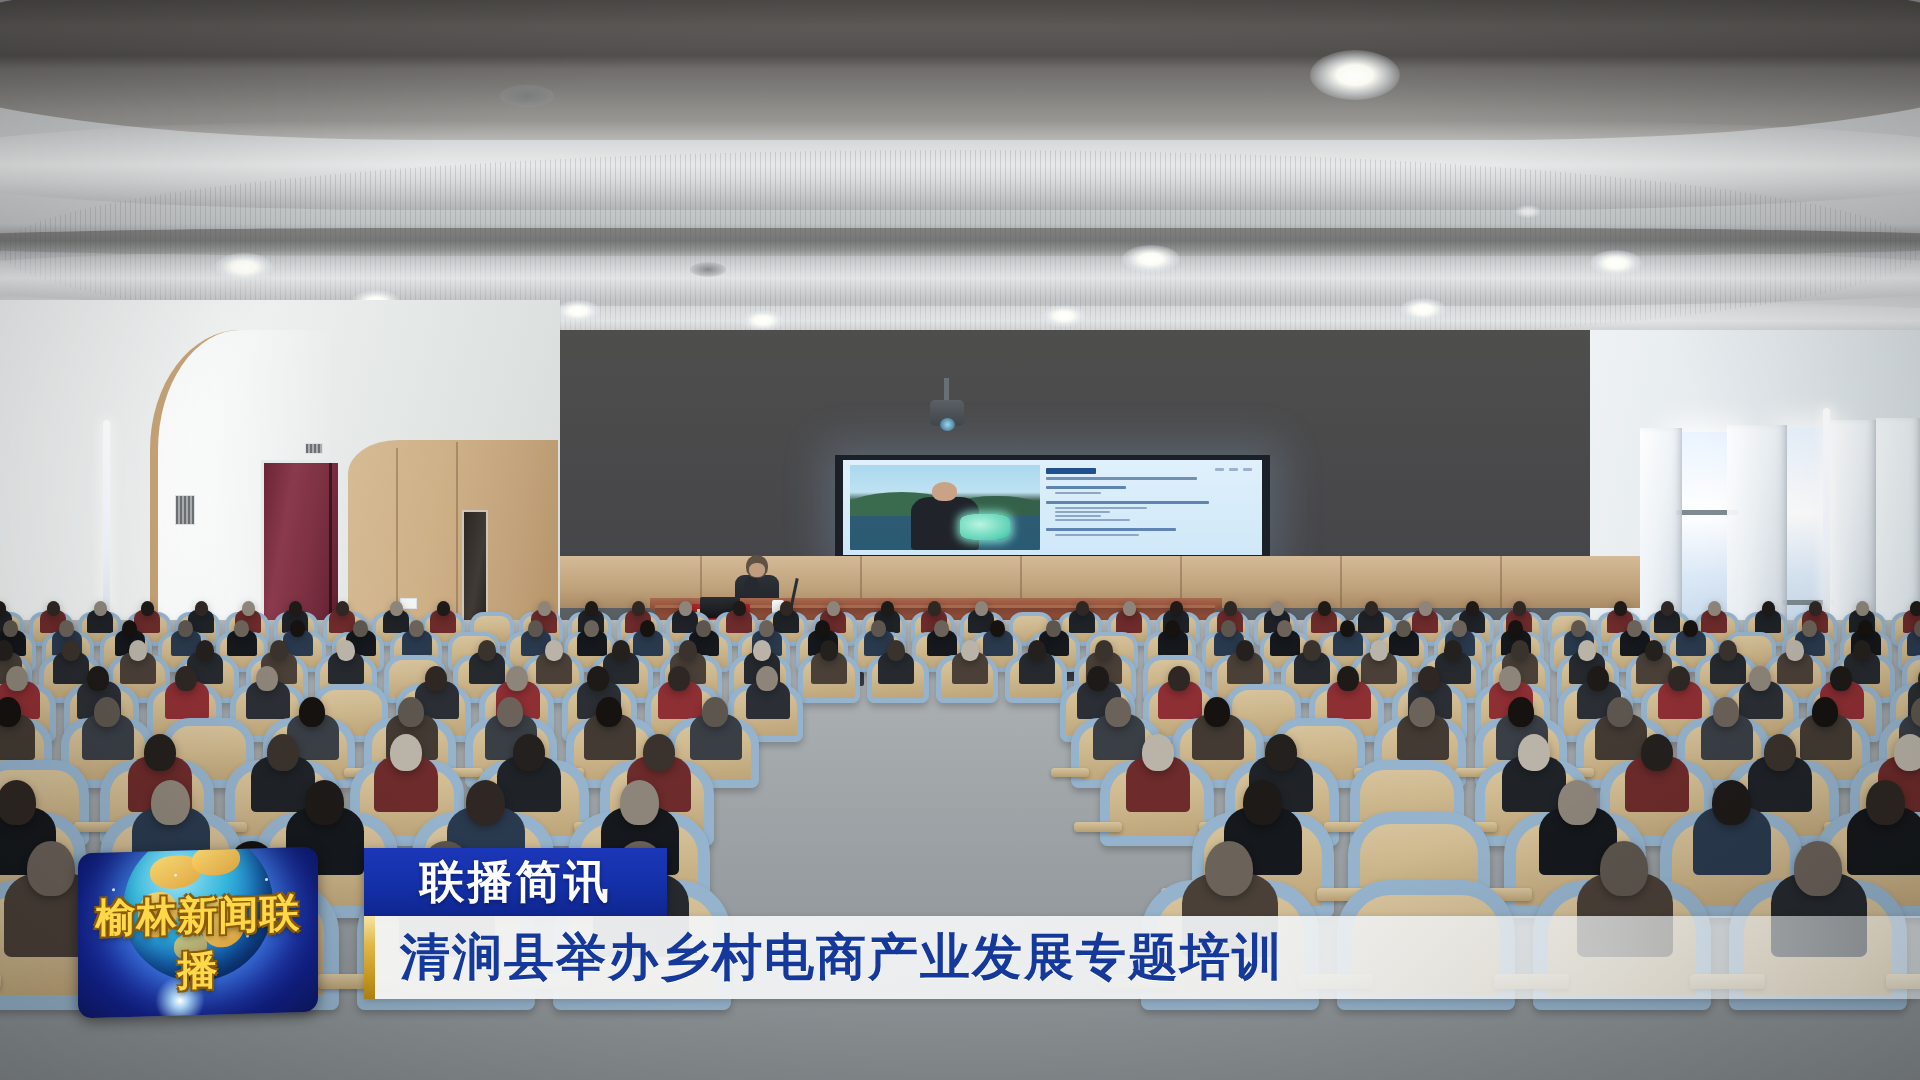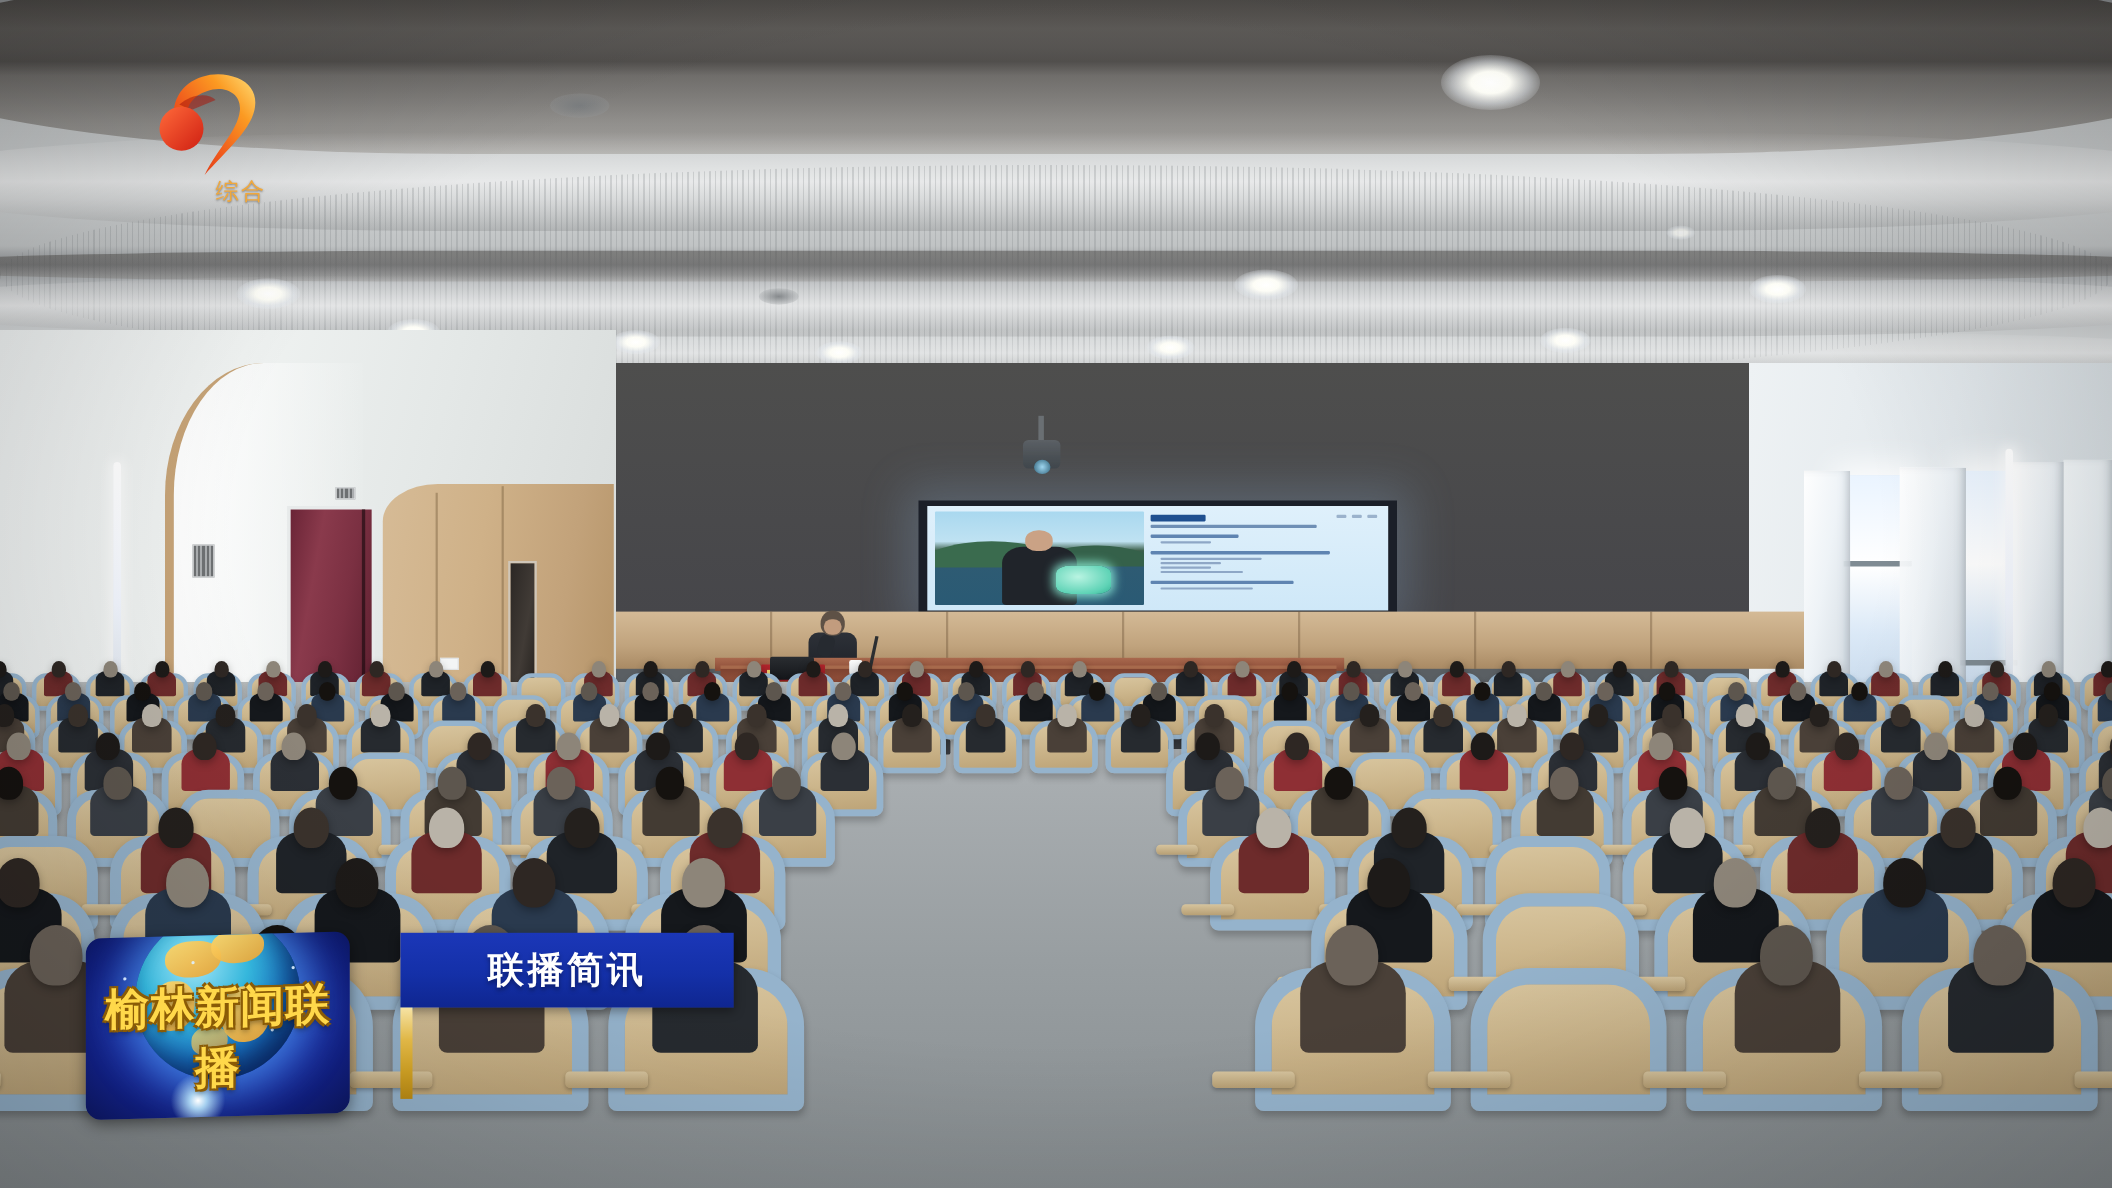--- a/index.html
+++ b/index.html
@@ -310,21 +310,21 @@
   }
 
   
   .kicker {
     position:absolute; left:364px; top:848px; width:303px; height:68px;
     background:linear-gradient(180deg,#1b37b8 0%, #1430a8 55%, #0f2690 100%);
     display:flex; align-items:center; justify-content:center;
     box-shadow:0 3px 9px rgba(0,0,0,.38);
   }
   .kicker span {
-    font-size:33px; font-weight:700; color:#ffffff; letter-spacing:3px;
+    font-size:45px; font-weight:700; color:#ffffff; letter-spacing:3px;
     font-family:"DejaVu Sans","Liberation Sans",sans-serif;
     text-shadow:0 2px 4px rgba(0,0,0,.35);
   }
 
   
   .headline-bar {
     position:absolute; left:364px; top:916px; right:0; height:83px;
     background:linear-gradient(90deg, rgba(244,245,246,.95) 0%, rgba(241,243,244,.93) 58%, rgba(236,239,241,.74) 80%, rgba(232,236,239,.46) 100%);
     display:flex; align-items:center;
     box-shadow:0 2px 7px rgba(0,0,0,.18);
@@ -999,41 +999,20 @@
         <div class="seat" style="left:1729.28px;top:880px;width:178px;height:130px;border-width:15px;border-radius:53.4px 53.4px 8px 8px;"></div>
         <div class="arm" style="left:1690.12px;top:973.6px;width:74.75999999999999px;height:15.6px;"></div>
         <div class="torso" style="left:1771.24px;top:873.28px;width:96px;height:84px;background:#262a2f;"></div>
         <div class="head" style="left:1794.28px;top:840.64px;width:48px;height:55.67999999999999px;background:#6b6259;"></div>
         <div class="arm" style="left:1886.12px;top:973.6px;width:74.75999999999999px;height:15.6px;"></div>
       </div>
 
     <div class="vignette"></div>
   </div>
 
-  <div class="chan-bug">
-    <svg class="chan-mark" viewBox="0 0 115 108">
-      <defs>
-        <linearGradient id="flameGrad" x1="0" y1="1" x2="1" y2="0">
-          <stop offset="0%" stop-color="#d62b15"></stop>
-          <stop offset="40%" stop-color="#f05a1c"></stop>
-          <stop offset="72%" stop-color="#fb9a22"></stop>
-          <stop offset="100%" stop-color="#ffe07a"></stop>
-        </linearGradient>
-        <linearGradient id="ballGrad" x1="0" y1="0" x2="1" y2="1">
-          <stop offset="0%" stop-color="#ff6a3a"></stop>
-          <stop offset="100%" stop-color="#cf1f12"></stop>
-        </linearGradient>
-      </defs>
-      <path d="M28 46 C30 18 62 6 86 16 C101 22 106 36 99 52 C92 68 74 84 56 104
-               C68 80 86 64 88 46 C90 30 74 22 58 28 C46 32 40 40 40 50 Z" fill="url(#flameGrad)"></path>
-      <path d="M33 40 C44 30 60 29 66 36 L44 45 Z" fill="#a8170c" opacity=".55"></path>
-      <circle cx="35" cy="62" r="20" fill="url(#ballGrad)"></circle>
-    </svg>
-    <div class="chan-sub">综合</div>
-  </div>
 
 
   <div class="prog-badge">
     <div class="globe">
       <div class="cont" style="left:18%;  top:16%; width:34%; height:22%;"></div>
       <div class="cont" style="left:46%;  top:10%; width:32%; height:20%;"></div>
       <div class="cont" style="left:10%;  top:40%; width:26%; height:30%;"></div>
       <div class="cont" style="left:52%;  top:44%; width:30%; height:34%;"></div>
       <div class="cont" style="left:34%;  top:68%; width:22%; height:18%; opacity:.7;"></div>
     </div>
@@ -1044,15 +1023,18 @@
     <div class="star" style="left:88%; top:34%;"></div>
     <div class="star" style="left:70%; top:52%;"></div>
     <div class="star" style="left:40%; top:14%;"></div>
     <div class="prog-name">榆林新闻联播</div>
   </div>
 
   <div class="kicker">
     <span>联播简讯</span>
   </div>
 
+  <div class="headline-bar">
+    <div class="headline-text">清涧县举办乡村电商产业发展专题培训</div>
+  </div>
   <div class="headline-accent"></div>
 
 </div>
 
 </body></html>

